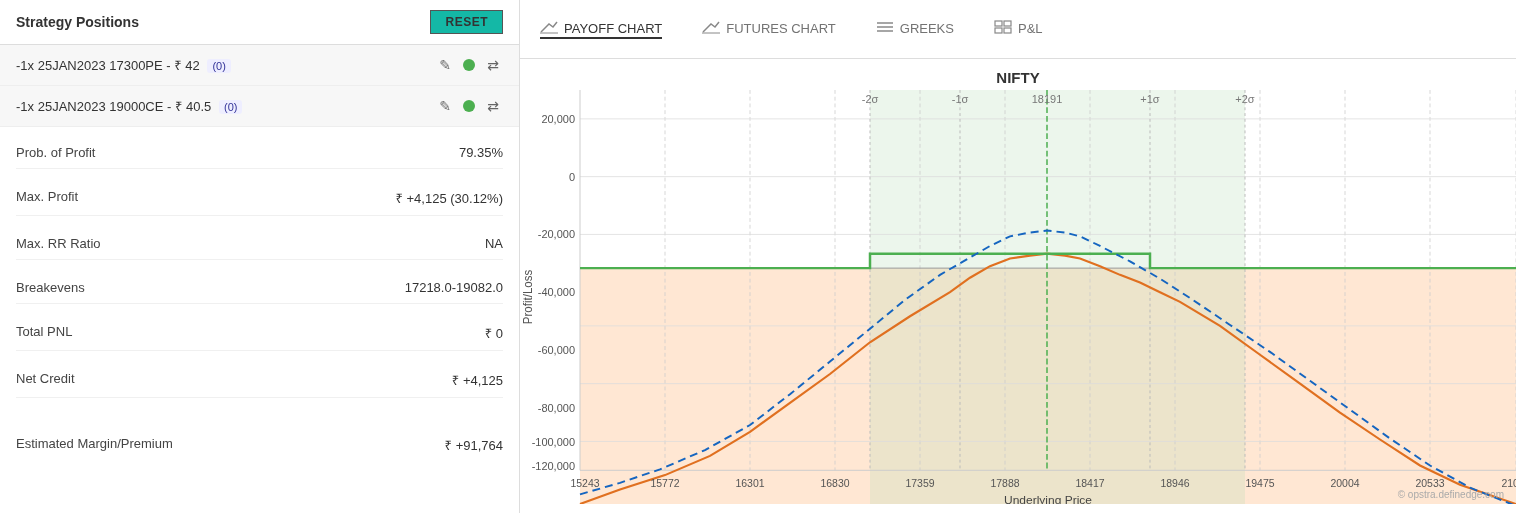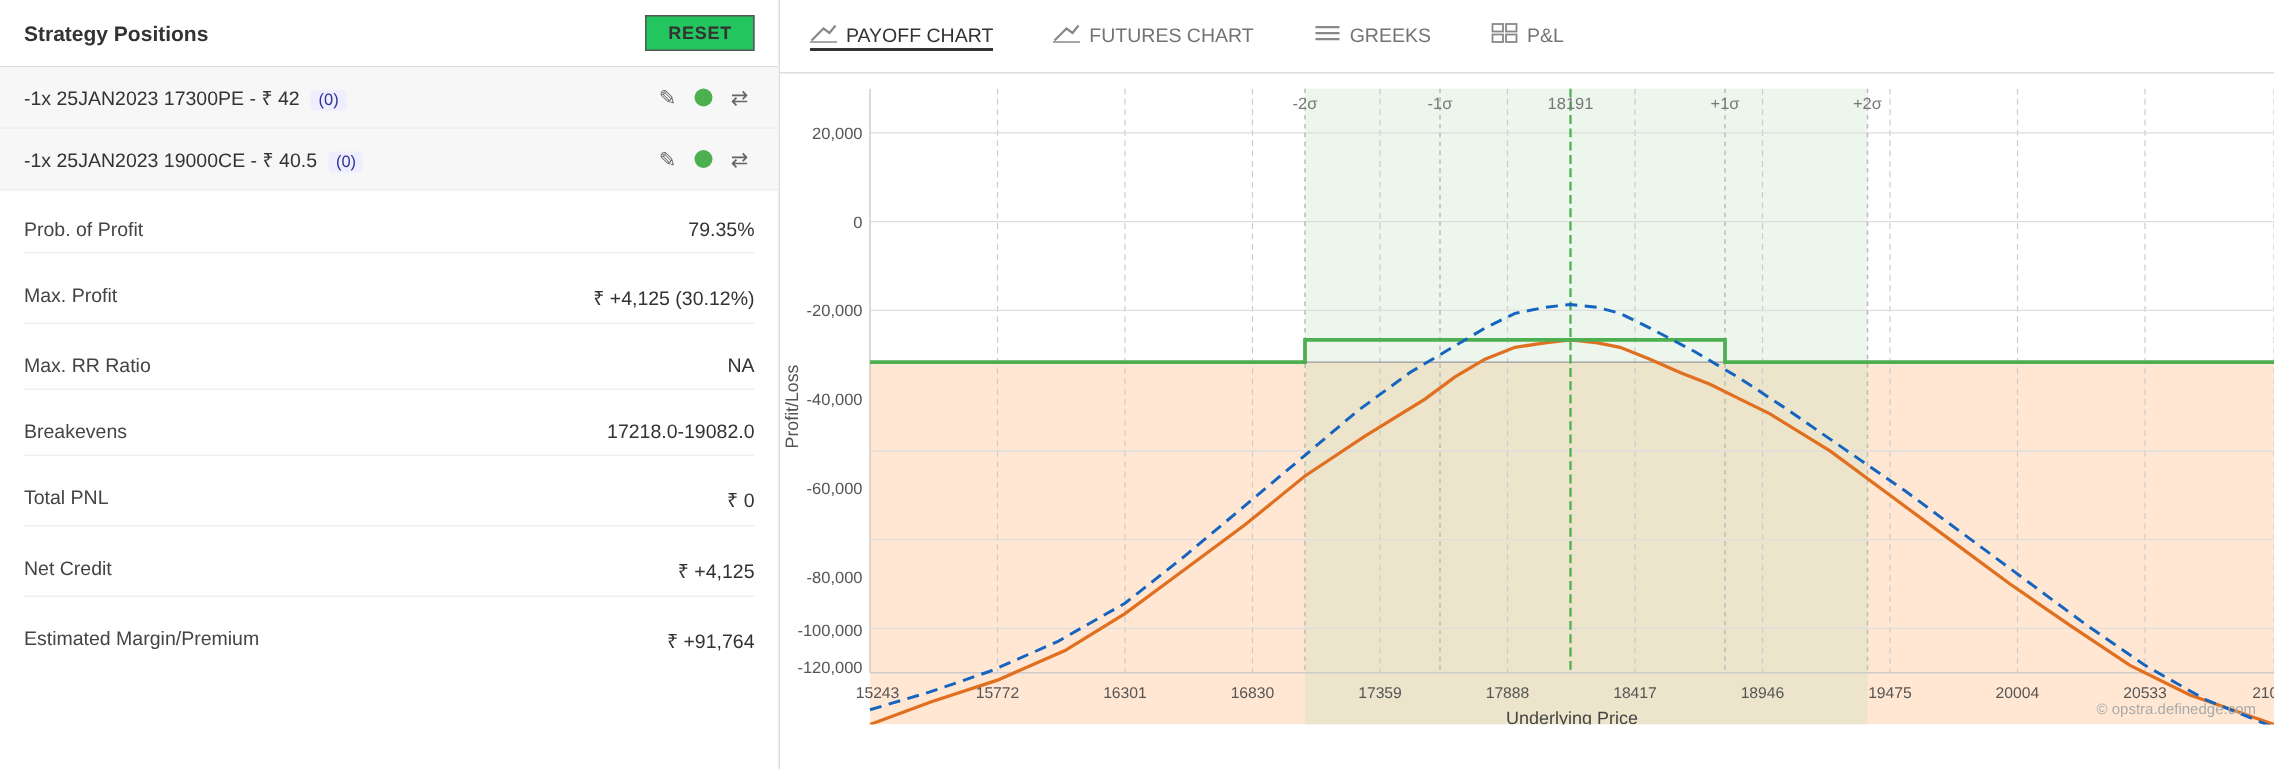--- a/index.html
+++ b/index.html
@@ -20,21 +20,21 @@
       padding: 10px 16px;
       border-bottom: 1px solid #ddd;
     }
     .left-header-title {
       font-weight: bold;
       font-size: 14px;
       color: #333;
     }
     .reset-btn {
       border: 1.5px solid #555;
-      background: #22c55e;
+      background: #14b8a6;
       padding: 4px 14px;
       font-size: 12px;
       font-weight: bold;
       cursor: pointer;
       color: #333;
       letter-spacing: 0.5px;
     }
     .position-row {
       display: flex;
       align-items: center;
@@ -79,39 +79,39 @@
       display: flex;
       flex-direction: column;
       gap: 12px;
     }
     .stat-row {
       display: flex;
       justify-content: space-between;
       padding: 8px 0;
       border-bottom: 1px solid #f0f0f0;
     }
-    .stat-row:last-child { border-bottom: none; }
+    .stat-row:last-child { border-bottom: none; margin-top: 18px; }
     .stat-label { color: #444; font-weight: 500; }
     .stat-value { color: #333; font-weight: 500; }
 
     
     .right-panel {
       flex: 1;
       display: flex;
       flex-direction: column;
       overflow: hidden;
     }
 
     
     .tab-bar {
       display: flex;
       align-items: center;
       border-bottom: 1px solid #ddd;
       padding: 0 20px;
-      height: 49px;
+      height: 59px;
       gap: 40px;
     }
     .tab-item {
       display: flex;
       align-items: center;
       gap: 6px;
       cursor: pointer;
       font-size: 13px;
       color: #737373;
       padding-bottom: 2px;
@@ -257,20 +257,21 @@
           <rect x="10" y="1" width="7" height="5" stroke="#888" stroke-width="1.2" fill="none"></rect>
           <rect x="1" y="8" width="7" height="5" stroke="#888" stroke-width="1.2" fill="none"></rect>
           <rect x="10" y="8" width="7" height="5" stroke="#888" stroke-width="1.2" fill="none"></rect>
         </svg>
       </span>
       <span>P&amp;L</span>
     </div>
   </div>
 
   <div class="chart-area">
+    <div class="chart-title">NIFTY</div>
     <div class="chart-svg-container">
       <svg class="chart" viewBox="0 0 996 430" preserveAspectRatio="none" xmlns="http://www.w3.org/2000/svg">
 
         <rect x="0" y="0" width="996" height="430" fill="white"></rect>
 
         <rect x="60" y="185" width="936" height="245" fill="rgba(255,160,80,0.25)"></rect>
 
         <rect x="350" y="0" width="375" height="430" fill="rgba(180,220,180,0.25)"></rect>
 
         <line x1="145" y1="0" x2="145" y2="395" stroke="#ccc" stroke-width="0.8" stroke-dasharray="4,3"></line>

